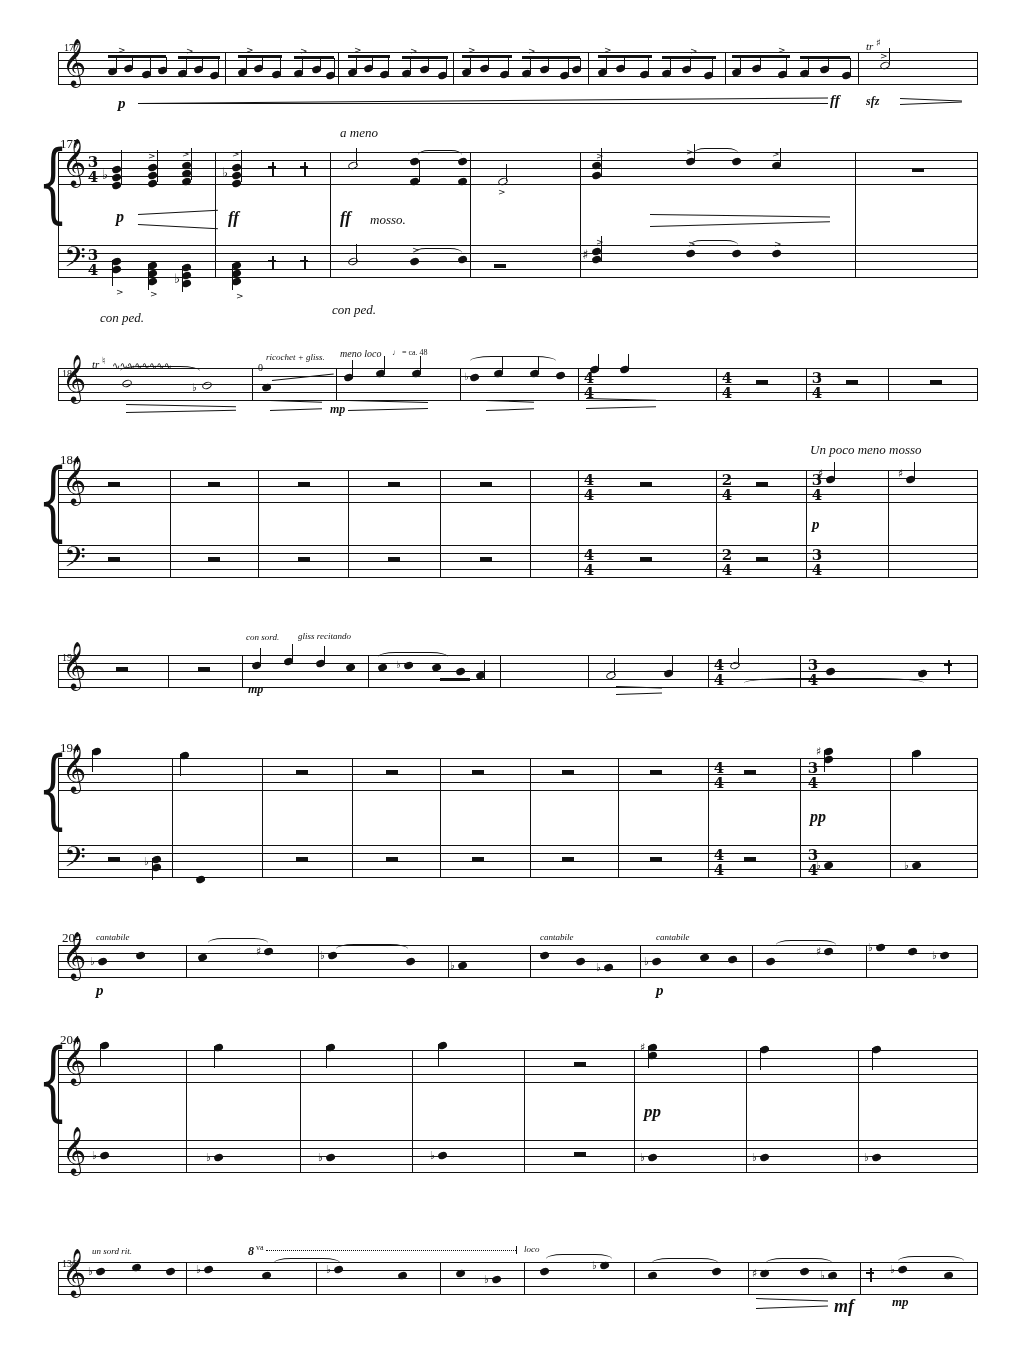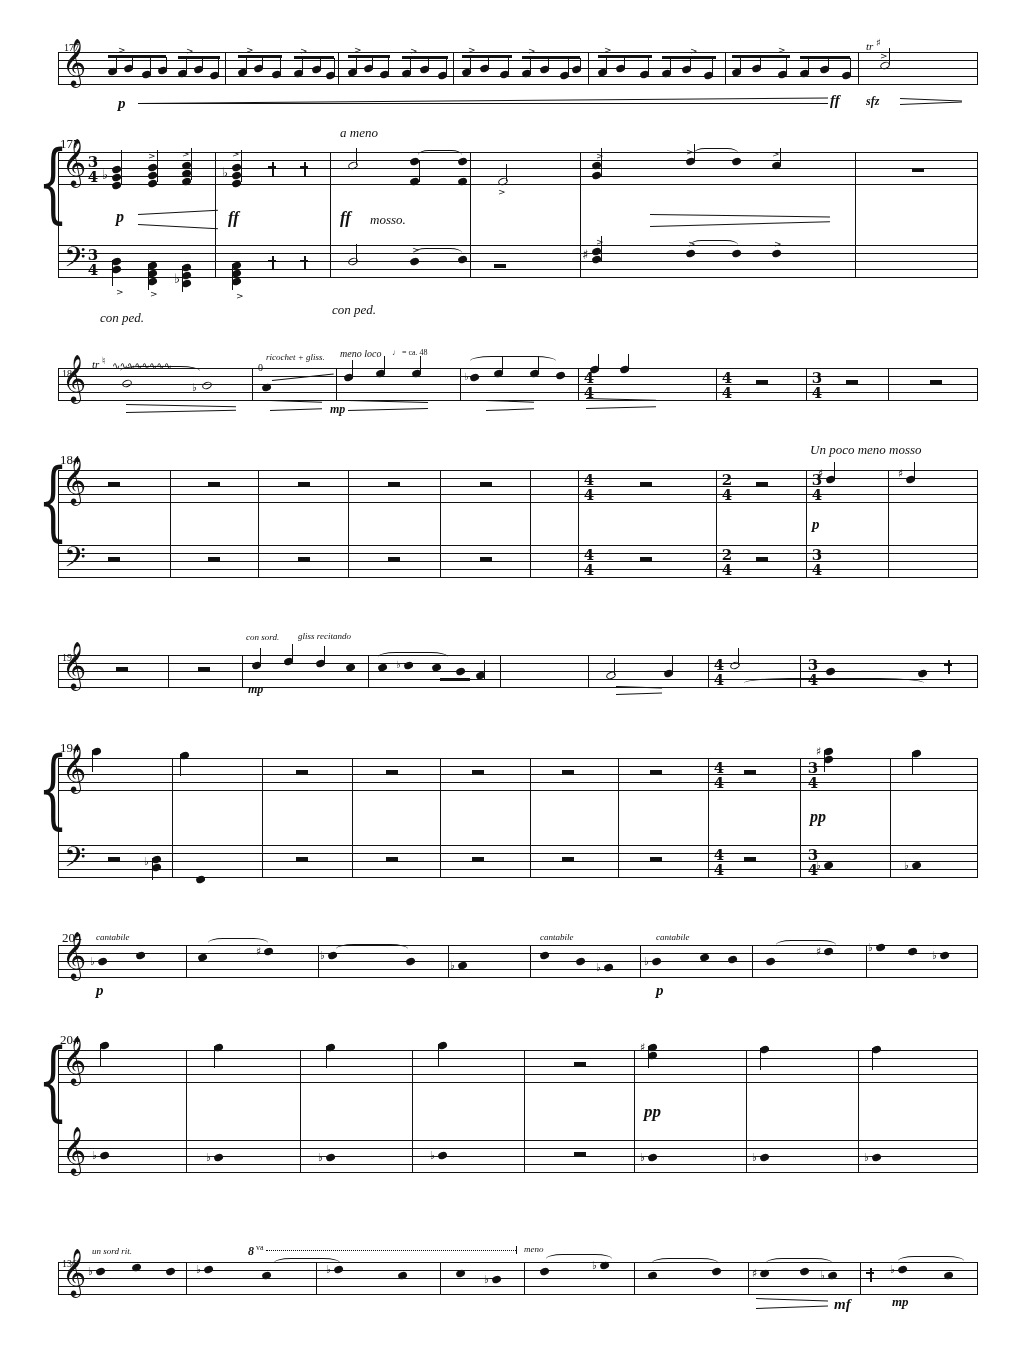--- a/index.html
+++ b/index.html
@@ -973,21 +973,21 @@
 
     <div class="note" style="left:262px; top:1272px;"></div>
     <div class="slur" style="left:274px; top:1258px; width:66px;"></div>
     <div class="note" style="left:334px; top:1266px;"></div>
     <div class="acc" style="left:326px; top:1264px; font-size:11px;">♭</div>
     <div class="note" style="left:398px; top:1272px;"></div>
     <div class="note" style="left:456px; top:1270px;"></div>
     <div class="note" style="left:492px; top:1276px;"></div>
     <div class="acc" style="left:484px; top:1274px; font-size:11px;">♭</div>
 
-    <div class="expr" style="left:524px; top:1244px; font-size:9px;">meno</div>
+    <div class="expr" style="left:524px; top:1244px; font-size:9px;">loco</div>
     <div class="slur" style="left:546px; top:1254px; width:66px;"></div>
     <div class="note" style="left:540px; top:1268px;"></div>
     <div class="note" style="left:600px; top:1262px;"></div>
     <div class="acc" style="left:592px; top:1260px; font-size:11px;">♭</div>
 
     <div class="slur" style="left:652px; top:1258px; width:66px;"></div>
     <div class="note" style="left:648px; top:1272px;"></div>
     <div class="note" style="left:712px; top:1268px;"></div>
 
     <div class="slur" style="left:766px; top:1258px; width:66px;"></div>
@@ -999,17 +999,17 @@
     <div class="rest" style="left:866px; top:1272px; width:8px; height:2px;"></div>
     <div class="stem" style="left:870px; top:1268px; height:14px; width:2px;"></div>
 
     <div class="slur" style="left:898px; top:1256px; width:66px;"></div>
     <div class="note" style="left:898px; top:1266px;"></div>
     <div class="acc" style="left:890px; top:1264px; font-size:11px;">♭</div>
     <div class="note" style="left:944px; top:1272px;"></div>
 
     <div class="hp" style="left:756px; top:1298px; width:72px; transform:rotate(2deg);"></div>
     <div class="hp" style="left:756px; top:1308px; width:72px; transform:rotate(-2deg);"></div>
-    <div class="dyn" style="left:834px; top:1296px; font-size:15px;">mf</div>
+    <div class="dyn" style="left:834px; top:1296px; font-size:18px;">mf</div>
     <div class="dyn" style="left:892px; top:1294px; font-size:13px;">mp</div>
   </div>
 
 </div>
 
 </body></html>

